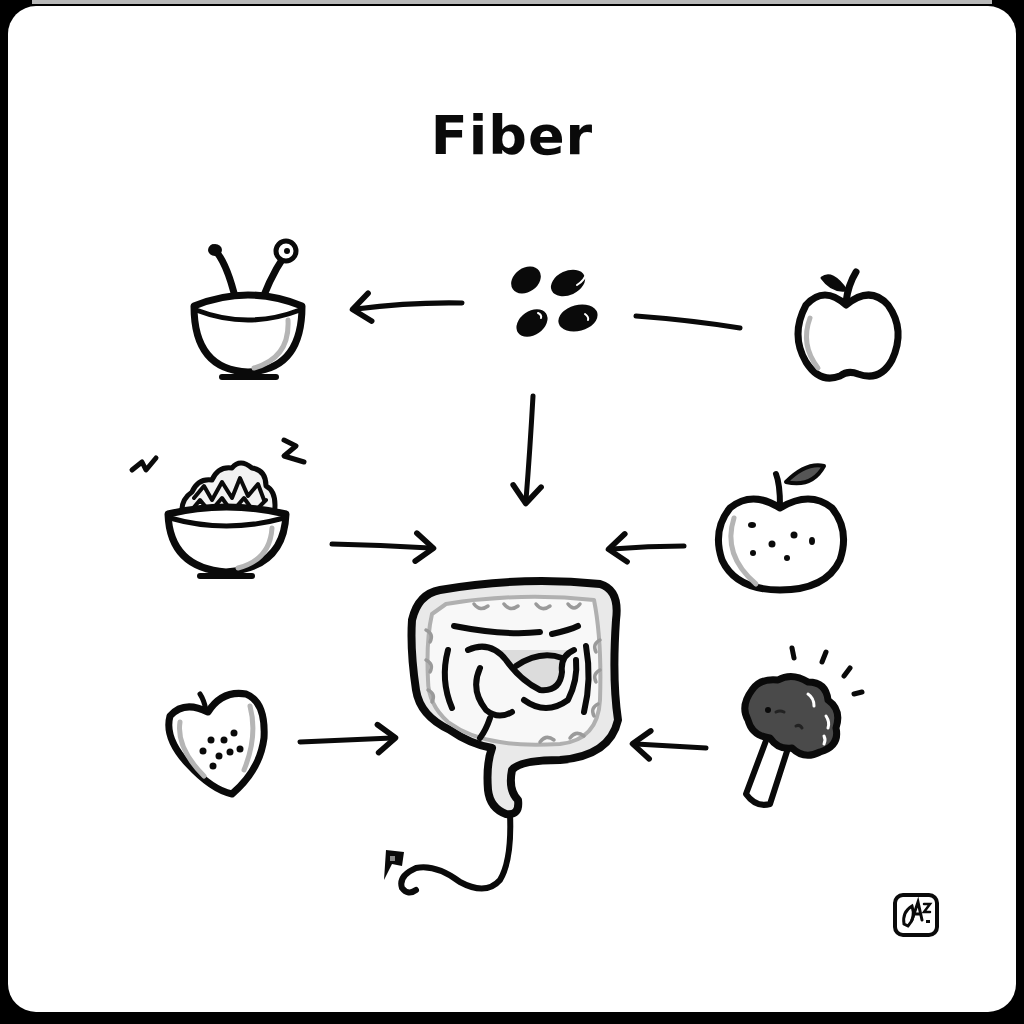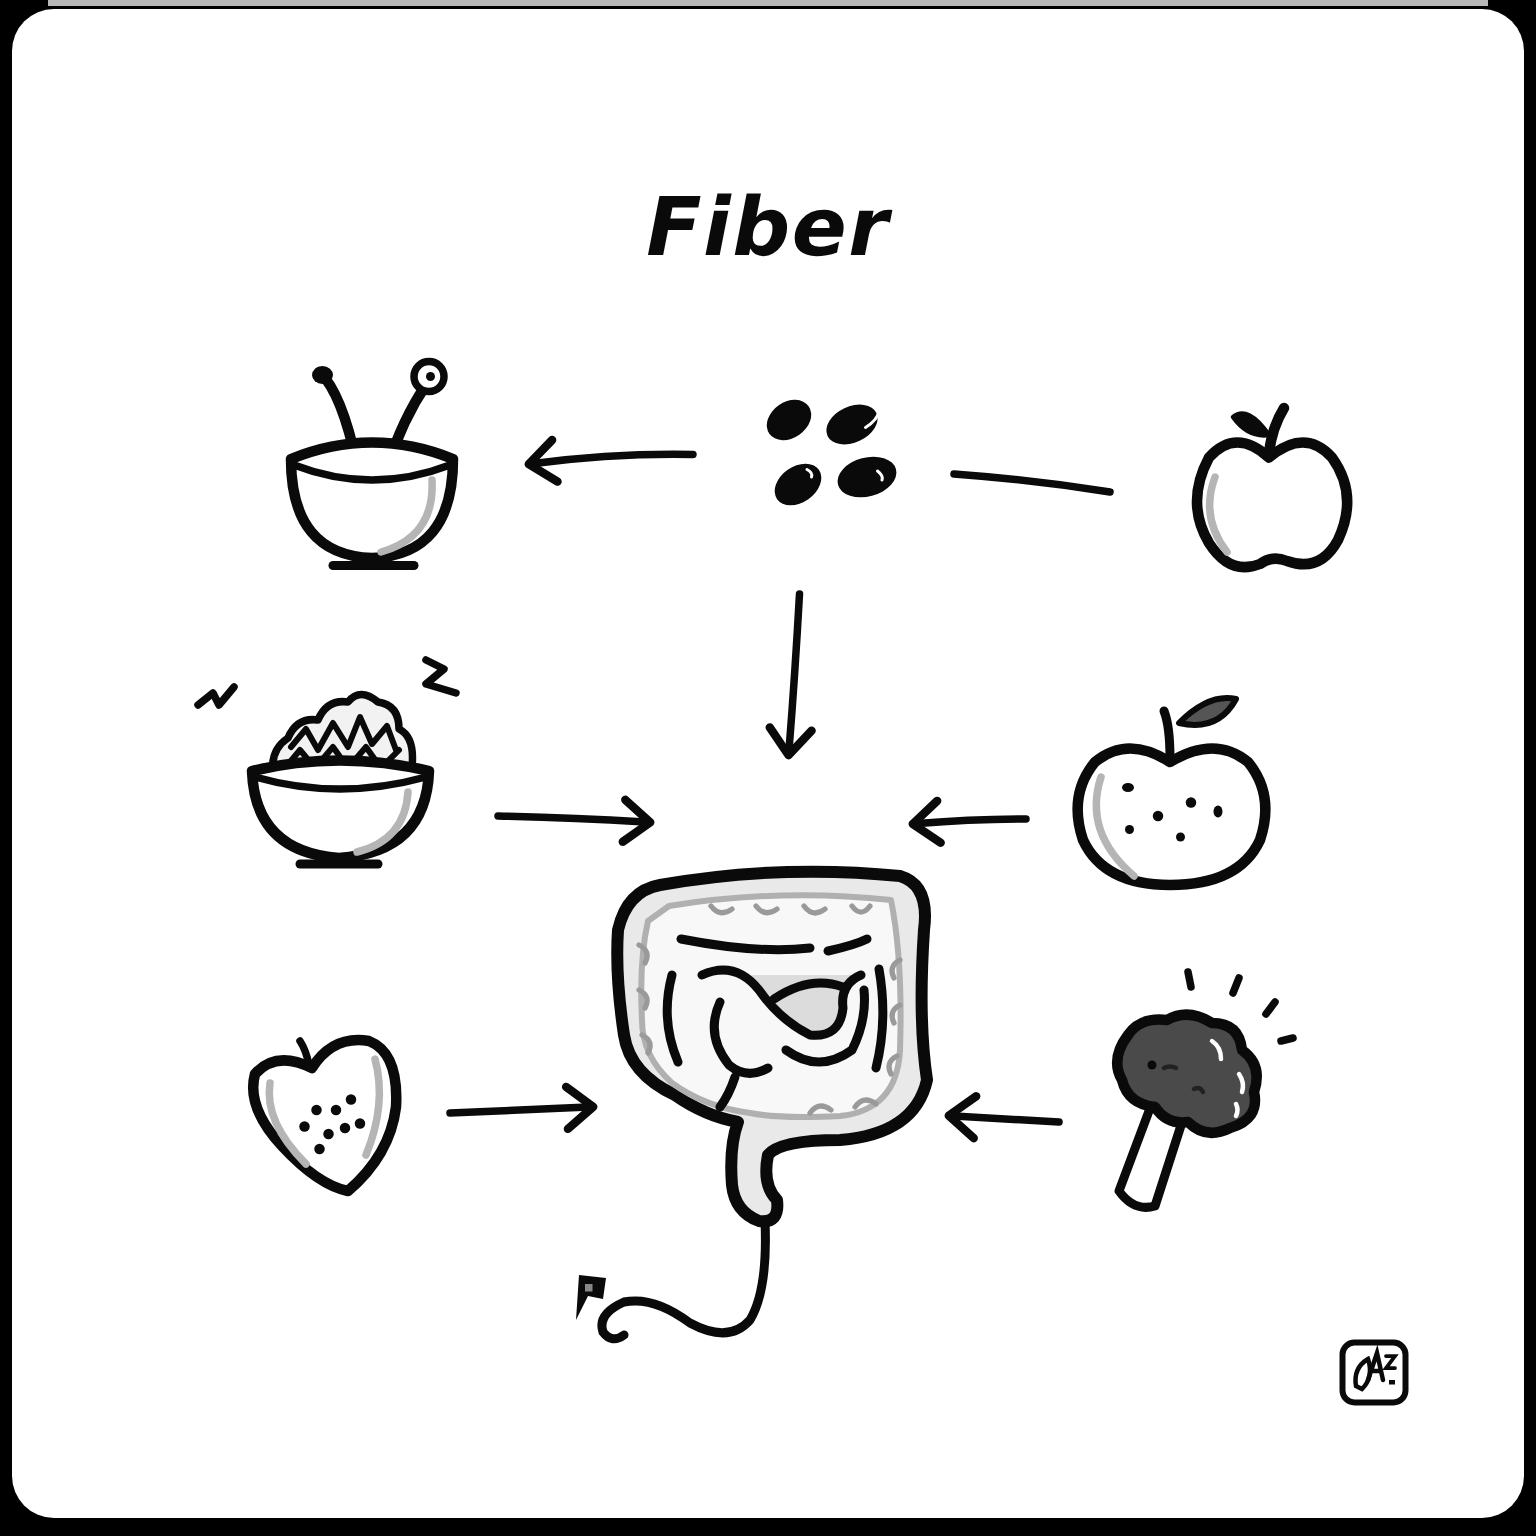--- a/index.html
+++ b/index.html
@@ -11,23 +11,23 @@
     }
     .topbar {
       position: absolute; left: 32px; top: 0; width: 960px; height: 4px;
       background: #b8b8b8;
     }
     .card {
       position: absolute; left: 8px; top: 6px; width: 1008px; height: 1006px;
       background: #ffffff; border-radius: 28px; overflow: hidden;
     }
     .title {
-      position: absolute; left: 0; right: 0; top: 114px;
+      position: absolute; left: 0; right: 0; top: 98px;
       text-align: center; font-family: "DejaVu Sans", sans-serif;
-      font-weight: bold; font-size: 54px; letter-spacing: 1px; color: #0a0a0a; font-style: italic;
+      font-weight: bold; font-size: 54px; letter-spacing: 1px; color: #0a0a0a;
     }
     svg.art { position: absolute; left: 0; top: 0; }
   </style>
 </head>
 <body>
 
 <div class="topbar"></div>
 
 <div class="card">
   <div class="title">Fiber</div>

